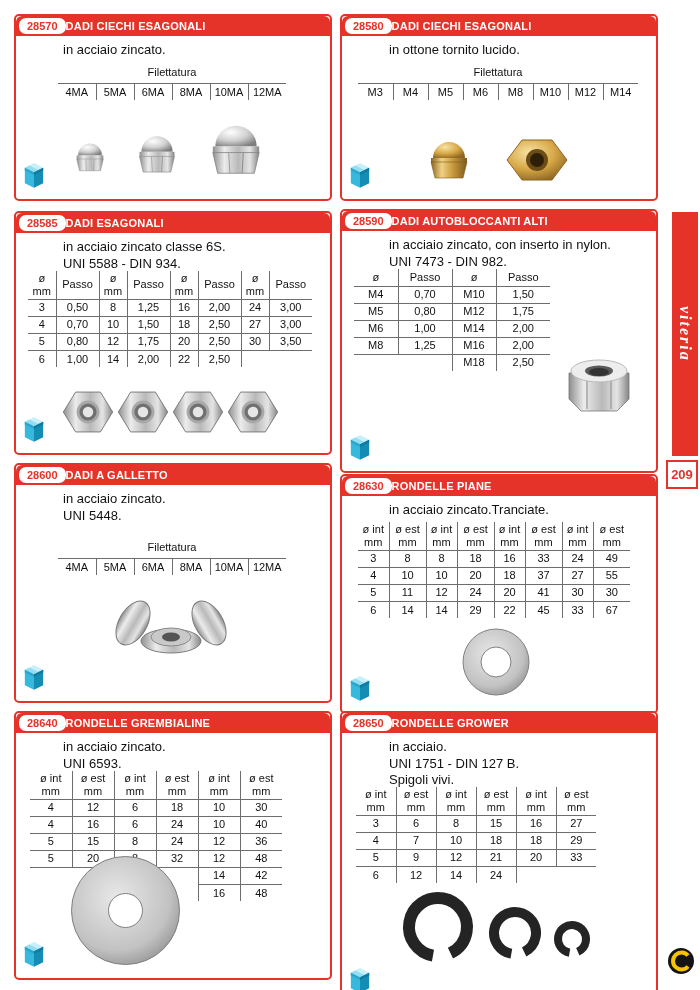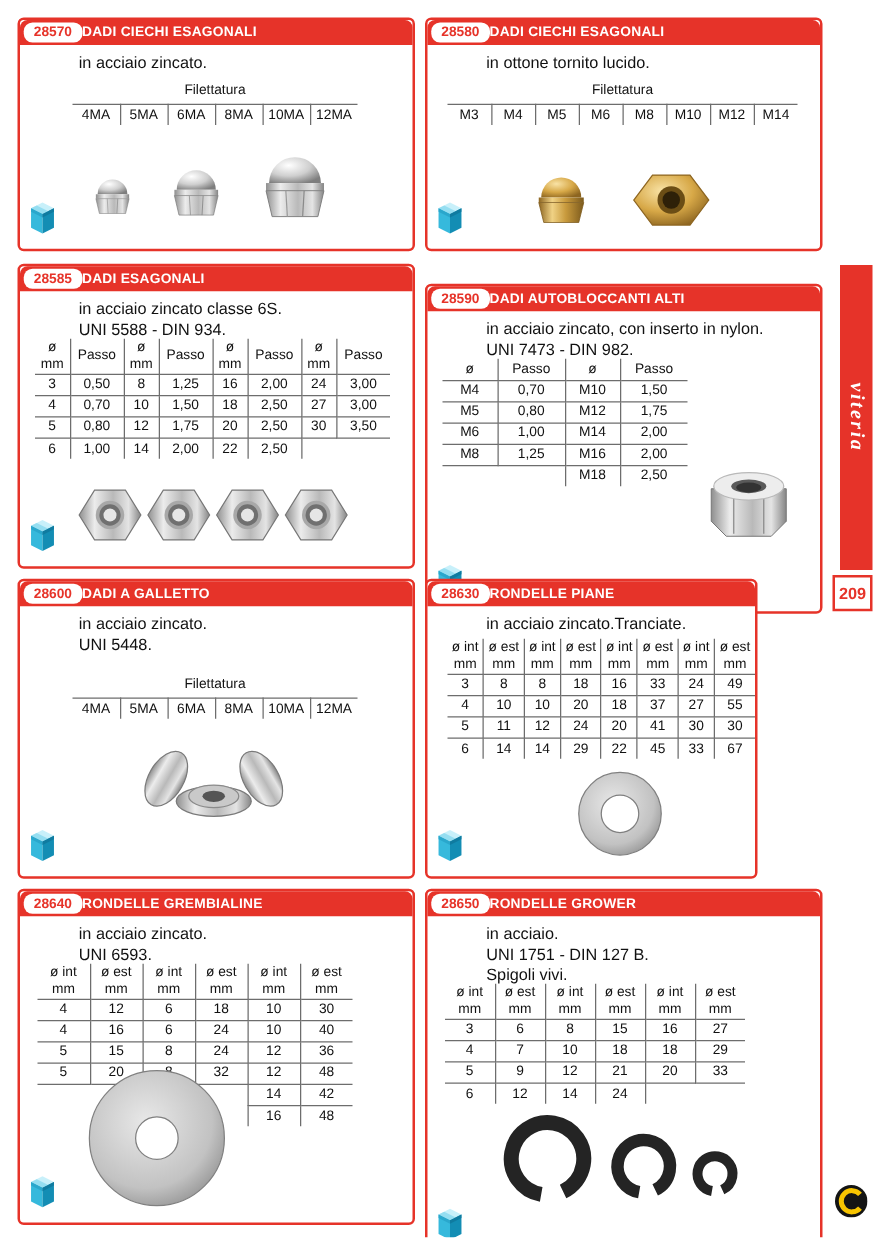--- a/index.html
+++ b/index.html
@@ -268,21 +268,21 @@
         <use href="#hexnut" transform="translate(195,29) scale(0.95)"></use>
       </svg>
     </div>
     <div class="pkg">
       <svg width="22" height="28">
           <use href="#pkgbox"></use>
         </svg>
     </div>
   </div>
 
-  <div class="cell" style="left:340px;top:227px;width:318px;height:264px">
+  <div class="cell" style="left:340px;top:209px;width:318px;height:264px">
     <div class="chead">
       <span class="code">28590</span>
       <span class="ctitle">DADI AUTOBLOCCANTI ALTI</span>
     </div>
     <div class="desc">in acciaio zincato, con inserto in nylon.
 UNI 7473 - DIN 982.</div>
     <div class="tblwrap t90" style="left:12px;top:58px">
         <table class="dtable">
           <tbody>
             <tr>
@@ -378,21 +378,21 @@
         </g>
       </svg>
     </div>
     <div class="pkg">
       <svg width="22" height="28">
           <use href="#pkgbox"></use>
         </svg>
     </div>
   </div>
 
-  <div class="cell" style="left:340px;top:463px;width:266px;height:240px">
+  <div class="cell" style="left:340px;top:474px;width:318px;height:240px">
     <div class="chead">
       <span class="code">28630</span>
       <span class="ctitle">RONDELLE PIANE</span>
     </div>
     <div class="desc">in acciaio zincato.Tranciate.</div>
     <div class="tblwrap t30" style="left:16px;top:46px">
         <table class="dtable">
           <tbody>
             <tr>
               <th>ø int

